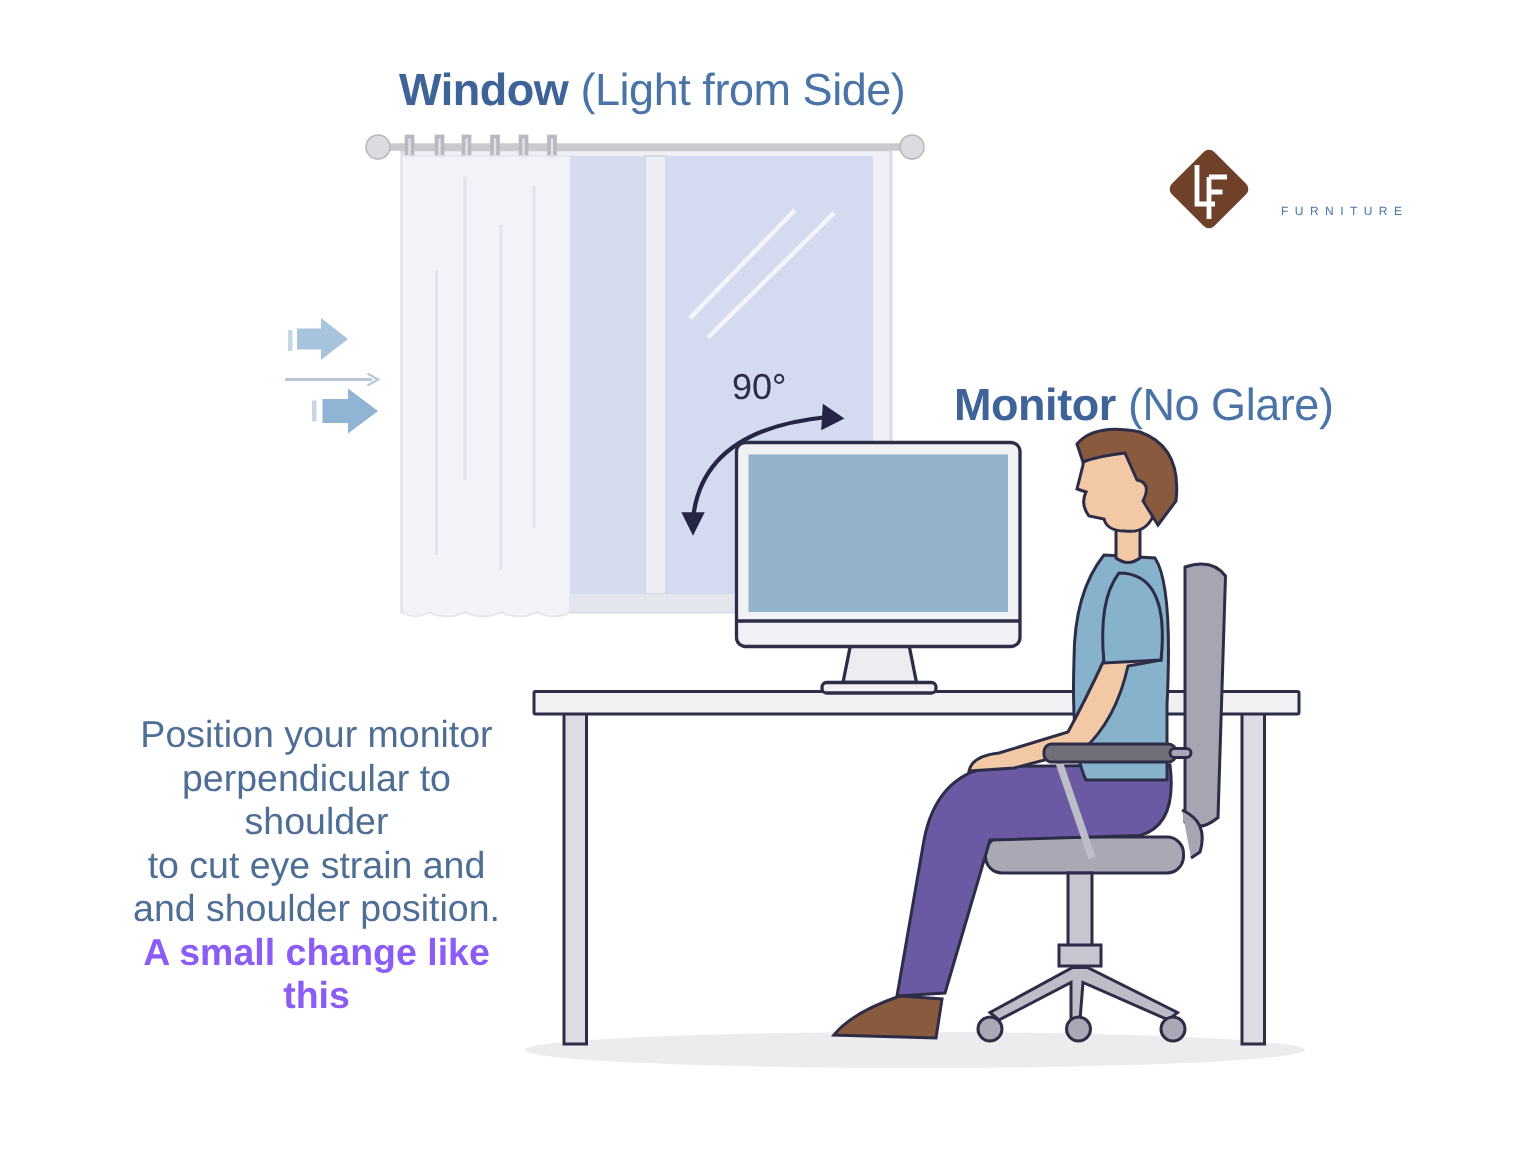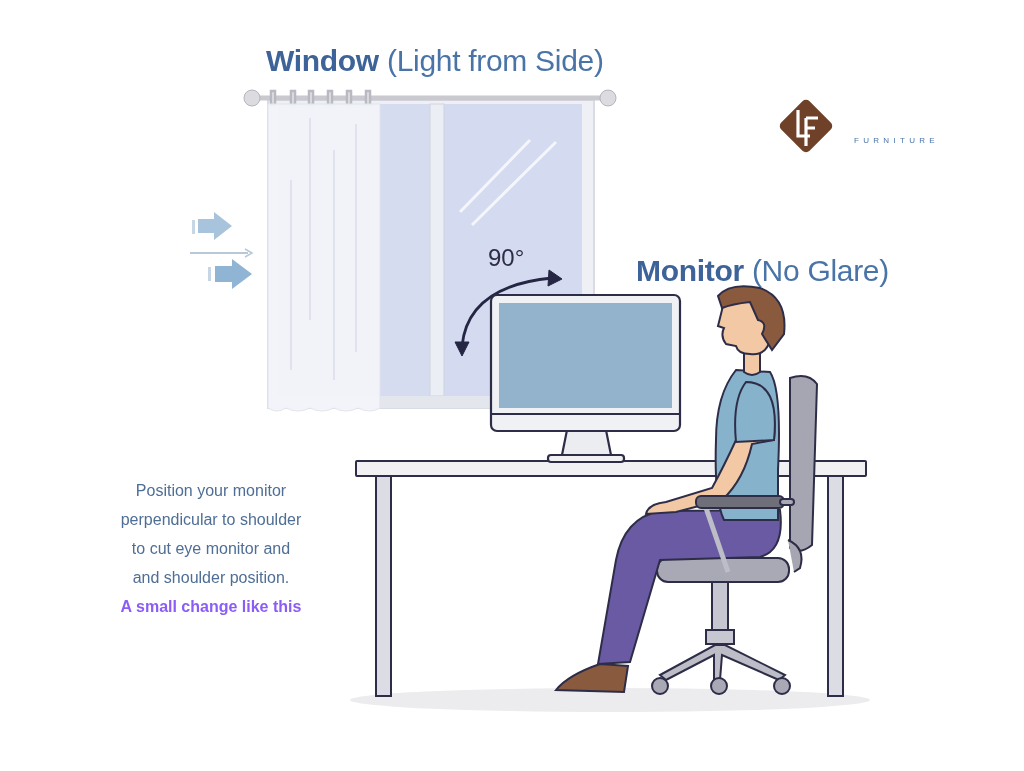--- a/index.html
+++ b/index.html
@@ -6,21 +6,21 @@
   body { width:1024px; height:771px; position:relative; overflow:hidden; font-family:"Liberation Sans", sans-serif; }
   .abs { position:absolute; }
   .label-title { font-size:30px; color:#3f6aa0; letter-spacing:-0.3px; white-space:nowrap; }
   .label-title b { font-weight:bold; color:#3d6398; }
   .label-title span.sub { font-weight:normal; color:#4a74a8; }
   #window-title { left:266px; top:44px; }
   #monitor-title { left:636px; top:254px; }
   #logo { left:776px; top:94px; width:180px; height:62px; }
   #logo .word { position:absolute; left:62px; top:0px; font-family:"Liberation Serif", serif; font-weight:bold; font-size:38px; color:#3f6aa8; letter-spacing:-0.5px; }
   #logo .sub { position:absolute; left:78px; top:42px; font-size:8px; letter-spacing:4.3px; color:#4a74a8; }
-  #caption { left:76px; top:476px; width:270px; text-align:center; font-size:16px; line-height:29px; color:#4e6e96; }
+  #caption { left:76px; top:476px; width:270px; text-align:center; font-size:25px; line-height:29px; color:#4e6e96; }
   #caption .body { font-weight:normal; }
   #caption .emph { font-weight:bold; color:#8b5cf6; }
   svg { position:absolute; left:0; top:0; }
 </style>
 </head>
 <body>
 
 <svg width="1024" height="771" viewBox="0 0 1024 771" xmlns="http://www.w3.org/2000/svg">
 
   <ellipse cx="610" cy="700" rx="260" ry="12" fill="#ececef"></ellipse>
@@ -135,16 +135,16 @@
     <rect x="10" y="10" width="40" height="40" rx="5" transform="rotate(45 30 30)" fill="#6e4128"></rect>
     <path d="M22 14 L22 40 L34 40" fill="none" stroke="#ffffff" stroke-width="3.2"></path>
     <path d="M30 22 L42 22 M30 22 L30 50 M30 32 L39 32" fill="none" stroke="#ffffff" stroke-width="3.2"></path>
   </svg>
   <div class="sub">FURNITURE</div>
 </div>
 
 <div id="caption" class="abs">
   <div class="body">Position your monitor</div>
   <div class="body">perpendicular to shoulder</div>
-  <div class="body">to cut eye monitor and</div>
+  <div class="body">to cut eye strain and</div>
   <div class="body">and shoulder position.</div>
   <div class="emph">A small change like this</div>
 </div>
 
 </body></html>

